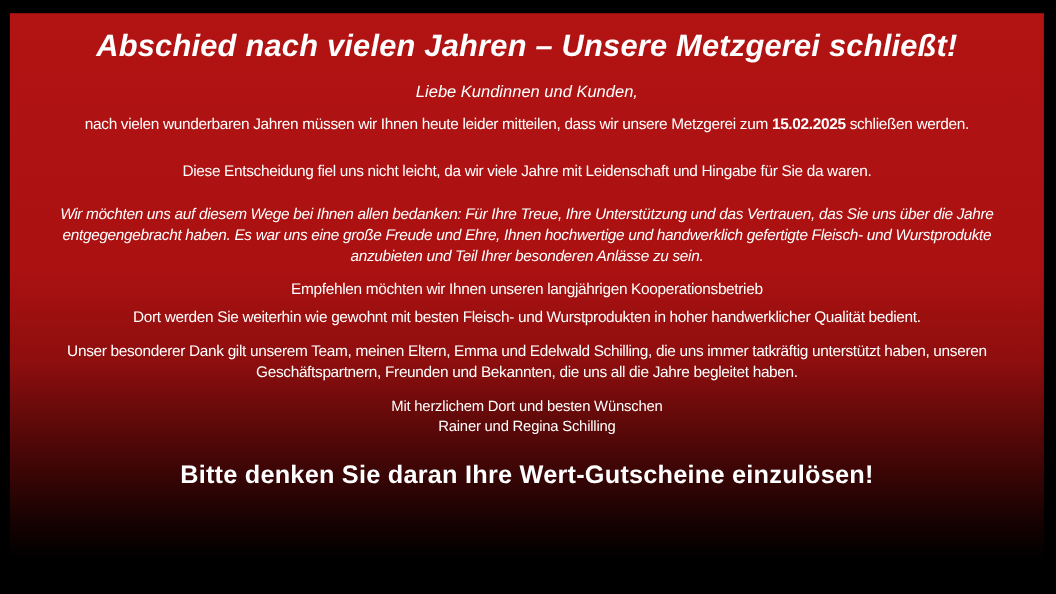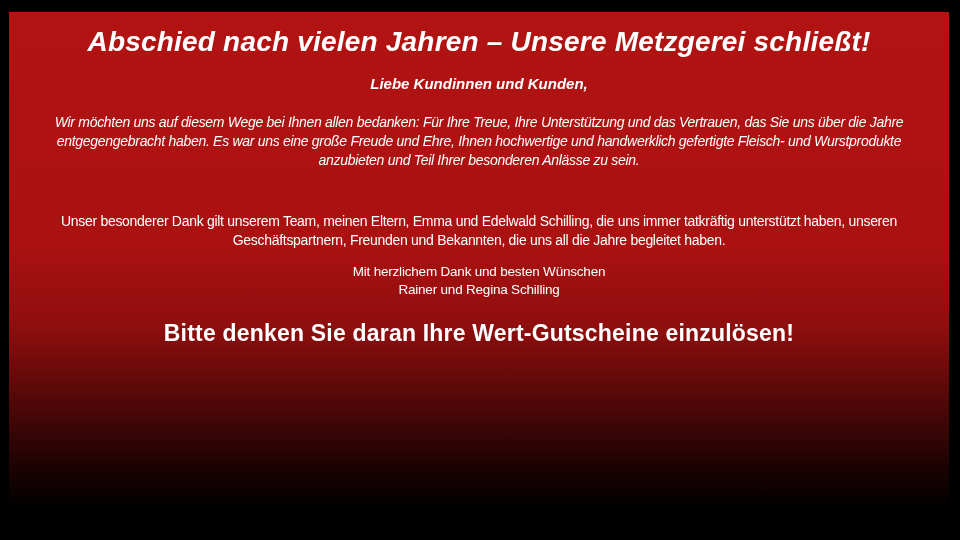--- a/index.html
+++ b/index.html
@@ -39,21 +39,21 @@
   .title {
     font-size: 28px;
     font-weight: bold;
     font-style: italic;
     letter-spacing: 0.2px;
     line-height: 32px;
     margin: 0 20px;
   }
   .salutation {
     font-size: 15px;
-    font-weight: bold;
+    font-weight: normal;
     font-style: italic;
     line-height: 18px;
     margin-top: 17px;
   }
   .body-text {
     font-size: 14px;
     line-height: 19px;
     letter-spacing: -0.3px;
     margin: 0 38px;
   }
@@ -86,31 +86,34 @@
 </head>
 <body>
 
 <div class="stage">
   <div class="card">
 
     <div class="title">Abschied nach vielen Jahren – Unsere Metzgerei schließt!</div>
 
     <div class="salutation">Liebe Kundinnen und Kunden,</div>
 
+    <p class="body-text p1"><span>nach vielen wunderbaren Jahren müssen wir Ihnen heute leider mitteilen, dass wir unsere Metzgerei zum </span><b>15.02.2025</b><span> schließen werden.</span></p>
 
+    <p class="body-text p2">Diese Entscheidung fiel uns nicht leicht, da wir viele Jahre mit Leidenschaft und Hingabe für Sie da waren.</p>
 
     <p class="body-text p3">Wir möchten uns auf diesem Wege bei Ihnen allen bedanken: Für Ihre Treue, Ihre Unterstützung und das Vertrauen, das Sie uns über die Jahre entgegengebracht haben. Es war uns eine große Freude und Ehre, Ihnen hochwertige und handwerklich gefertigte Fleisch- und Wurstprodukte anzubieten und Teil Ihrer besonderen Anlässe zu sein.</p>
 
-    <p class="body-text p4"><br></p>
+    <p class="body-text p4"><span>Empfehlen möchten wir Ihnen unseren langjährigen Kooperationsbetrieb</span><br></p>
 
+    <p class="body-text p5">Dort werden Sie weiterhin wie gewohnt mit besten Fleisch- und Wurstprodukten in hoher handwerklicher Qualität bedient.</p>
 
     <p class="body-text p6">Unser besonderer Dank gilt unserem Team, meinen Eltern, Emma und Edelwald Schilling, die uns immer tatkräftig unterstützt haben, unseren Geschäftspartnern, Freunden und Bekannten, die uns all die Jahre begleitet haben.</p>
 
     <div class="signoff">
-      <div>Mit herzlichem Dank und besten Wünschen</div>
+      <div>Mit herzlichem Dort und besten Wünschen</div>
       <div>Rainer und Regina Schilling</div>
     </div>
 
     <div class="voucher">Bitte denken Sie daran Ihre Wert-Gutscheine einzulösen!</div>
 
 
   </div>
 </div>
 
 </body></html>

